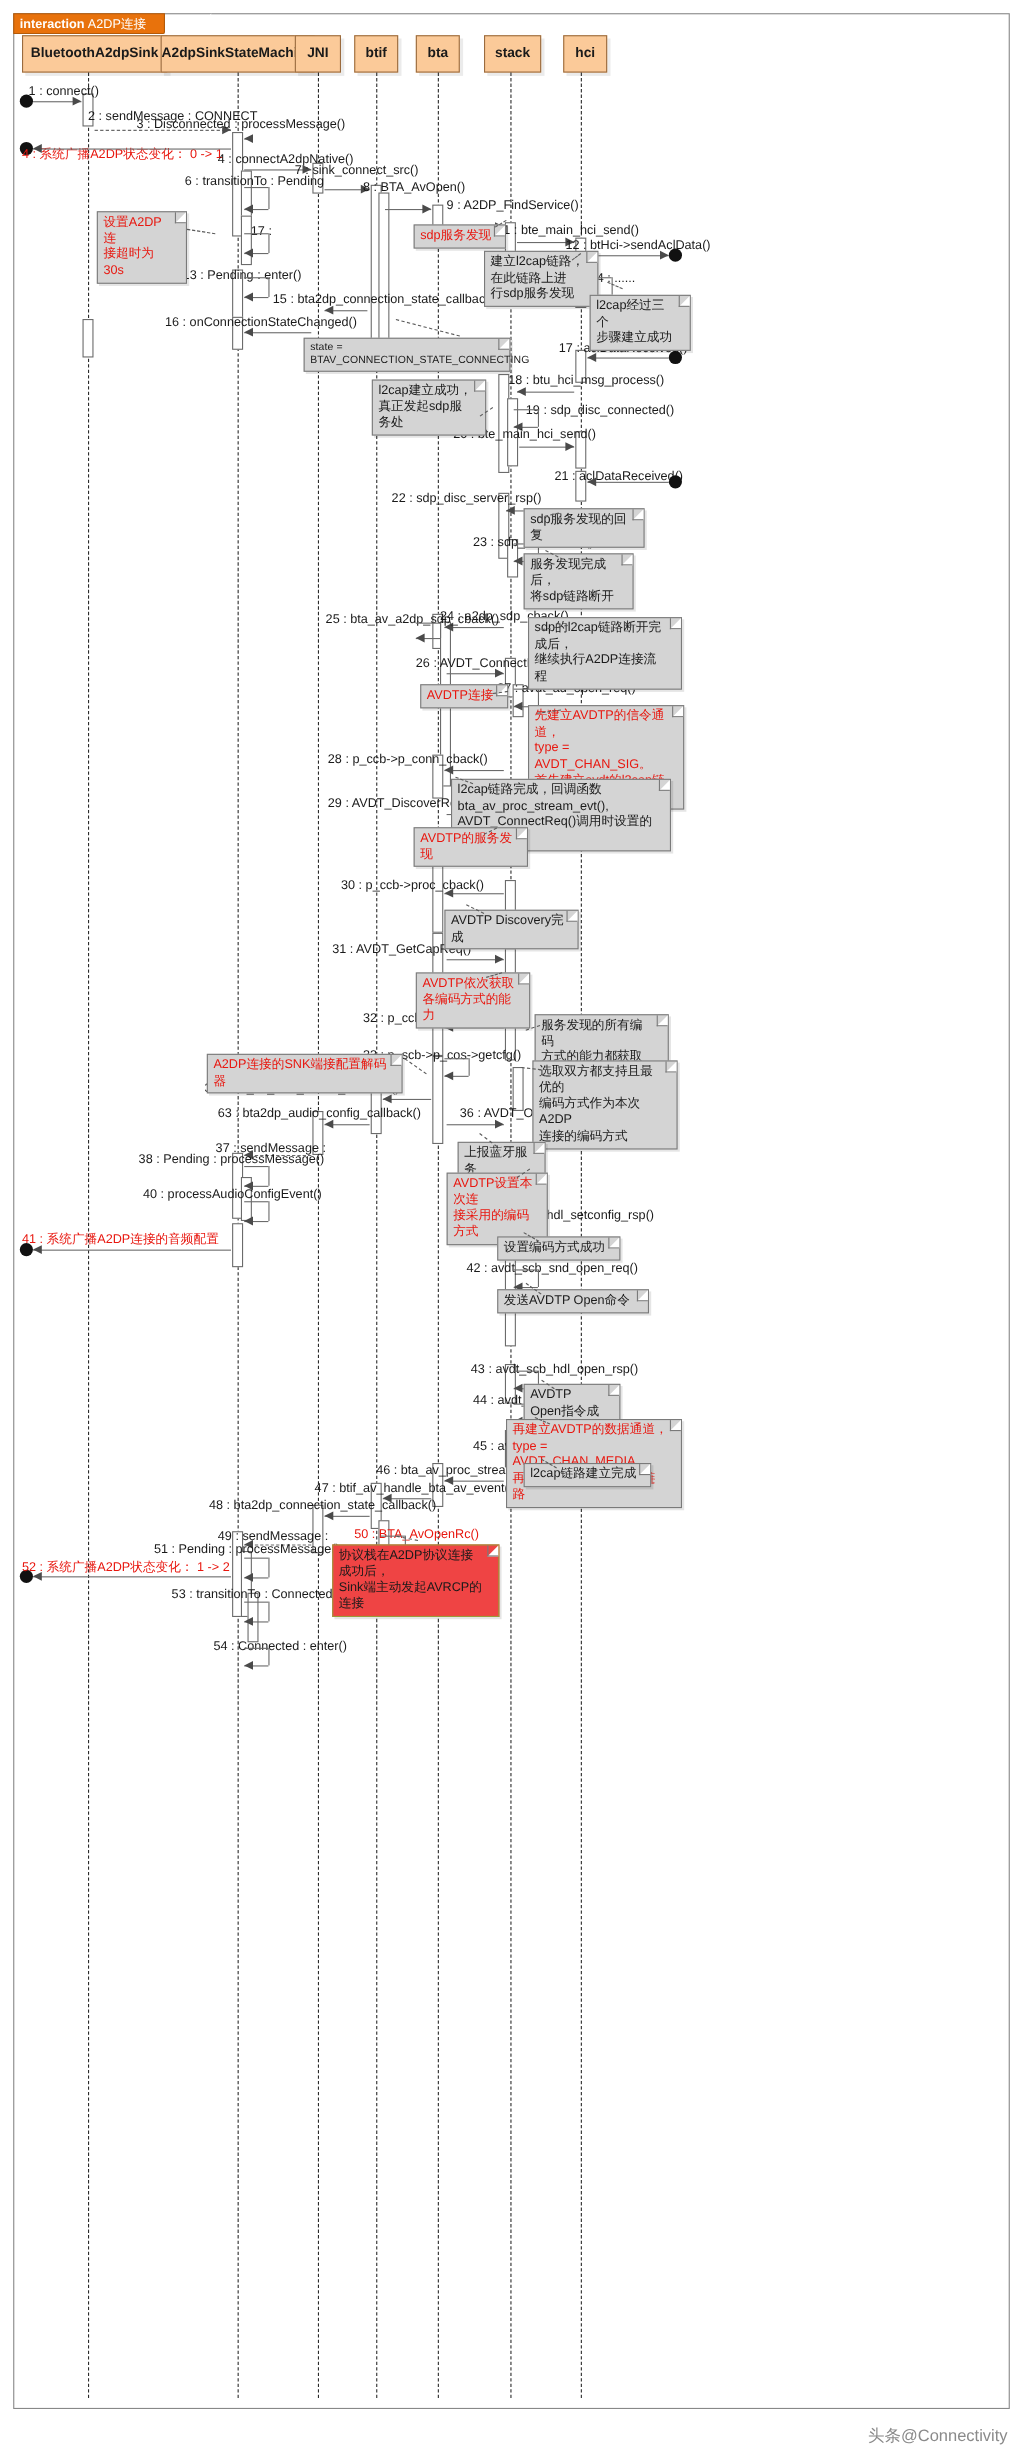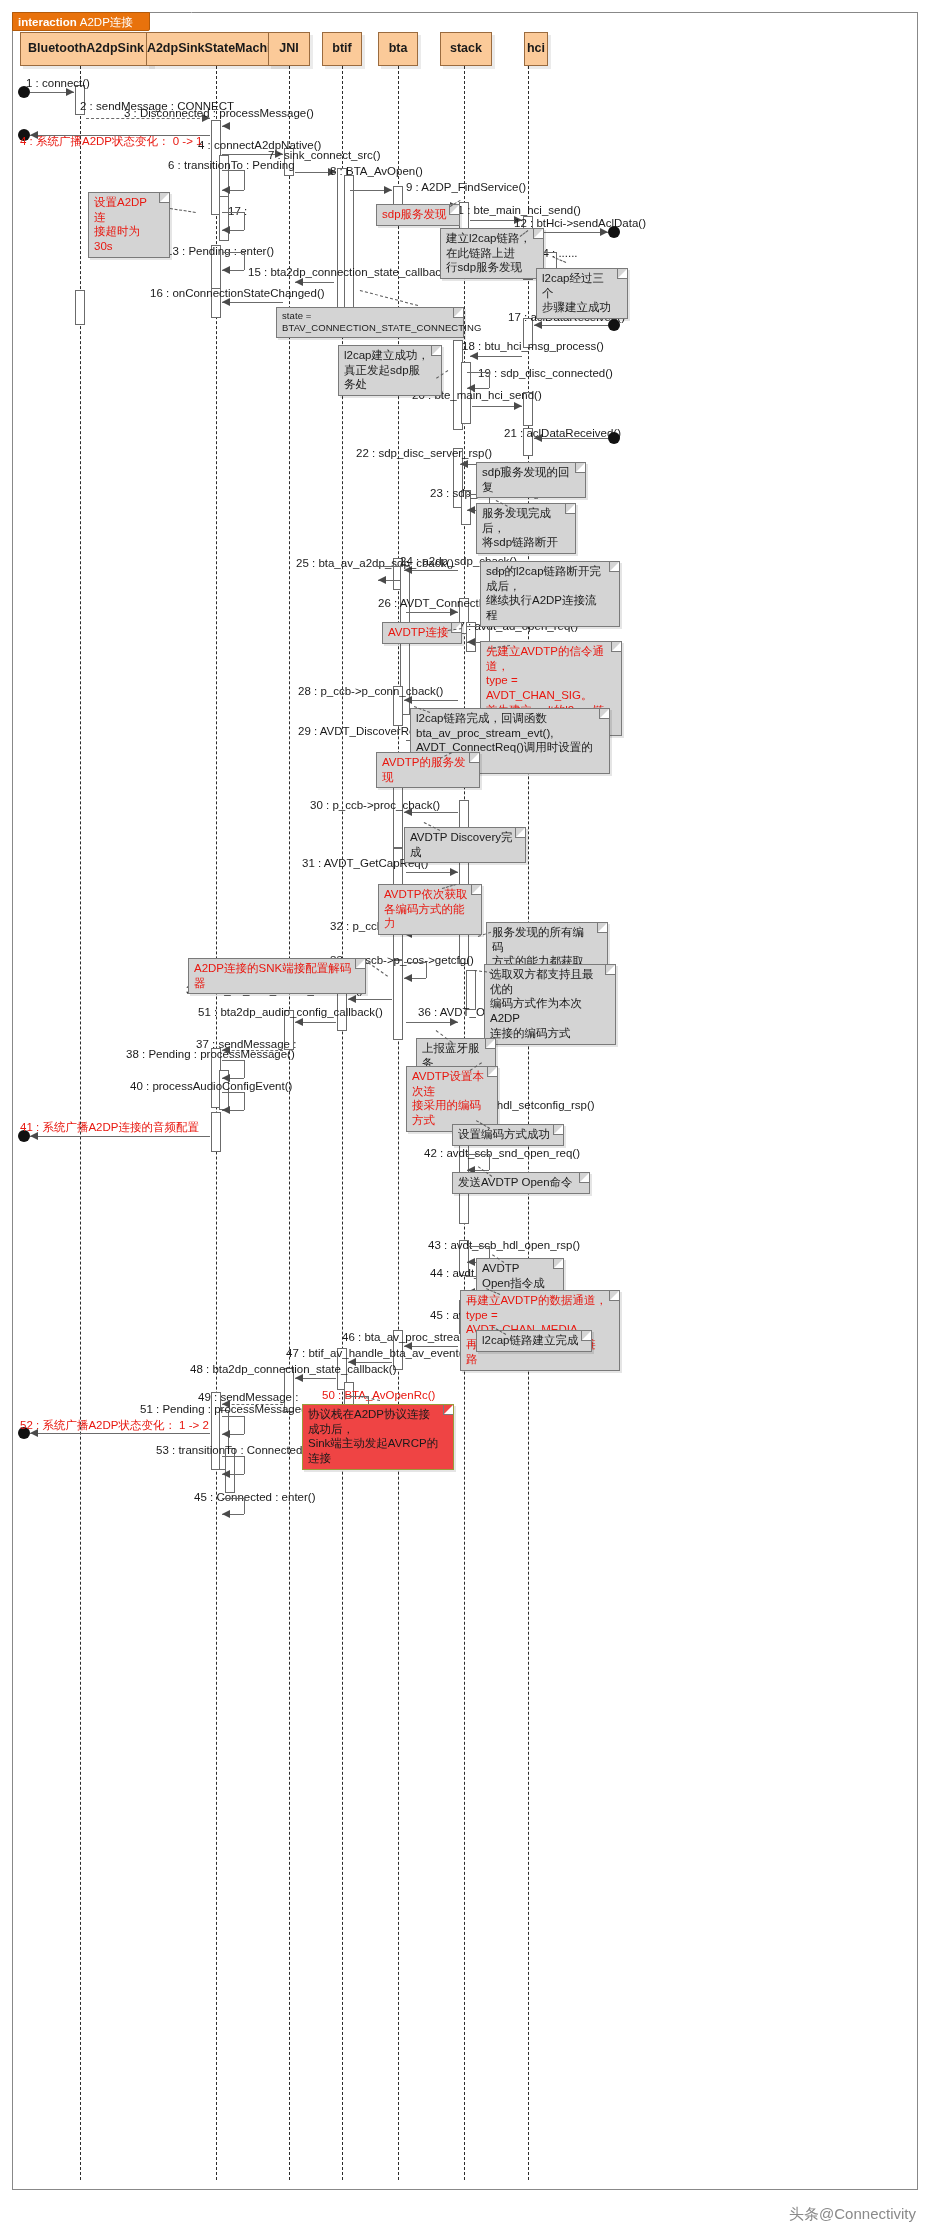--- a/index.html
+++ b/index.html
@@ -194,21 +194,21 @@
       </div>
       <div class="lifeline-line" style="left: 342px; top: 66px; height: 2114px;"></div>
       <div class="lifeline-head" style="left: 378px; top: 32px; width: 40px; height: 34px;">
         <span>bta</span>
       </div>
       <div class="lifeline-line" style="left: 398px; top: 66px; height: 2114px;"></div>
       <div class="lifeline-head" style="left: 440px; top: 32px; width: 52px; height: 34px;">
         <span>stack</span>
       </div>
       <div class="lifeline-line" style="left: 464px; top: 66px; height: 2114px;"></div>
-      <div class="lifeline-head" style="left: 524px; top: 32px; width: 24px; height: 34px;">
+      <div class="lifeline-head" style="left: 512px; top: 32px; width: 40px; height: 34px;">
         <span>hci</span>
       </div>
       <div class="lifeline-line" style="left: 528px; top: 66px; height: 2114px;"></div>
     </div>
   <div id="activations">
       <div class="activation" style="left: 75px; top: 85px; width: 10px; height: 30px;"></div>
       <div class="activation" style="left: 211px; top: 120px; width: 10px; height: 95px;"></div>
       <div class="activation" style="left: 219px; top: 155px; width: 10px; height: 45px;"></div>
       <div class="activation" style="left: 219px; top: 196px; width: 10px; height: 45px;"></div>
       <div class="activation" style="left: 211px; top: 245px; width: 10px; height: 48px;"></div>
@@ -380,21 +380,21 @@
       <div class="msg-line" style="left: 404px; top: 934px; width: 54px;"></div>
       <div class="arrow-head arrow-l" style="left: 404px; top: 930px;"></div>
       <div class="msg-label" style="left: 330px; top: 955px;">33 : p_scb-&gt;p_cos-&gt;getcfg()</div>
       <div class="msg-line" style="left: 404px; top: 962px; width: 22px;"></div>
       <div class="msg-vert" style="left: 426px; top: 962px; height: 16px;"></div>
       <div class="msg-line" style="left: 404px; top: 978px; width: 22px;"></div>
       <div class="arrow-head arrow-l" style="left: 404px; top: 974px;"></div>
       <div class="msg-label" style="left: 186px; top: 985px;">34 : bta_av_sink_media_callback()</div>
       <div class="msg-line" style="left: 348px; top: 999px; width: 44px;"></div>
       <div class="arrow-head arrow-l" style="left: 348px; top: 995px;"></div>
-      <div class="msg-label" style="left: 198px; top: 1007px;">51 : bta2dp_audio_config_callback()</div>
+      <div class="msg-label" style="left: 198px; top: 1007px;">63 : bta2dp_audio_config_callback()</div>
       <div class="msg-line" style="left: 295px; top: 1022px; width: 41px;"></div>
       <div class="arrow-head arrow-l" style="left: 295px; top: 1018px;"></div>
       <div class="msg-label" style="left: 418px; top: 1007px;">36 : AVDT_OpenReq()</div>
       <div class="msg-line" style="left: 406px; top: 1022px; width: 52px;"></div>
       <div class="arrow-head arrow-r" style="left: 450px; top: 1018px;"></div>
       <div class="msg-label" style="left: 196px; top: 1039px;">37 : sendMessage :</div>
       <div class="msg-line dashed" style="left: 222px; top: 1050px; width: 61px;"></div>
       <div class="arrow-head arrow-l" style="left: 222px; top: 1046px;"></div>
       <div class="msg-label" style="left: 126px; top: 1049px;">38 : Pending :  processMessage()</div>
       <div class="msg-line" style="left: 222px; top: 1060px; width: 22px;"></div>
@@ -459,21 +459,21 @@
       <div class="arrow-head arrow-l" style="left: 222px; top: 1430px;"></div>
       <div class="endpoint-dot" style="left: 18px; top: 1427px;"></div>
       <div class="msg-label red" style="left: 20px; top: 1420px;">52 : 系统广播A2DP状态变化： 1 -&gt; 2</div>
       <div class="msg-line" style="left: 30px; top: 1433px; width: 180px;"></div>
       <div class="arrow-head arrow-l" style="left: 30px; top: 1429px;"></div>
       <div class="msg-label" style="left: 156px; top: 1445px;">53 : transitionTo : Connected</div>
       <div class="msg-line" style="left: 222px; top: 1456px; width: 22px;"></div>
       <div class="msg-vert" style="left: 244px; top: 1456px; height: 18px;"></div>
       <div class="msg-line" style="left: 222px; top: 1474px; width: 22px;"></div>
       <div class="arrow-head arrow-l" style="left: 222px; top: 1470px;"></div>
-      <div class="msg-label" style="left: 194px; top: 1492px;">45 : Connected : enter()</div>
+      <div class="msg-label" style="left: 194px; top: 1492px;">54 : Connected : enter()</div>
       <div class="msg-line" style="left: 222px; top: 1498px; width: 22px;"></div>
       <div class="msg-vert" style="left: 244px; top: 1498px; height: 16px;"></div>
       <div class="msg-line" style="left: 222px; top: 1514px; width: 22px;"></div>
       <div class="arrow-head arrow-l" style="left: 222px; top: 1510px;"></div>
     </div>
   <div id="notes-layer">
       <div class="note red" style="left: 88px; top: 192px; width: 82px;"><span>设置A2DP连
 接超时为 30s</span><div class="note-fold"></div><div class="note-fold-edge"></div></div>
       <div class="note-link" style="left: 170px; top: 208px; width: 26.3059px; transform: rotate(8.74616deg);"></div>
       <div class="note red" style="left: 376px; top: 204px; width: 84px;"><span>sdp服务发现</span><div class="note-fold"></div><div class="note-fold-edge"></div></div>

